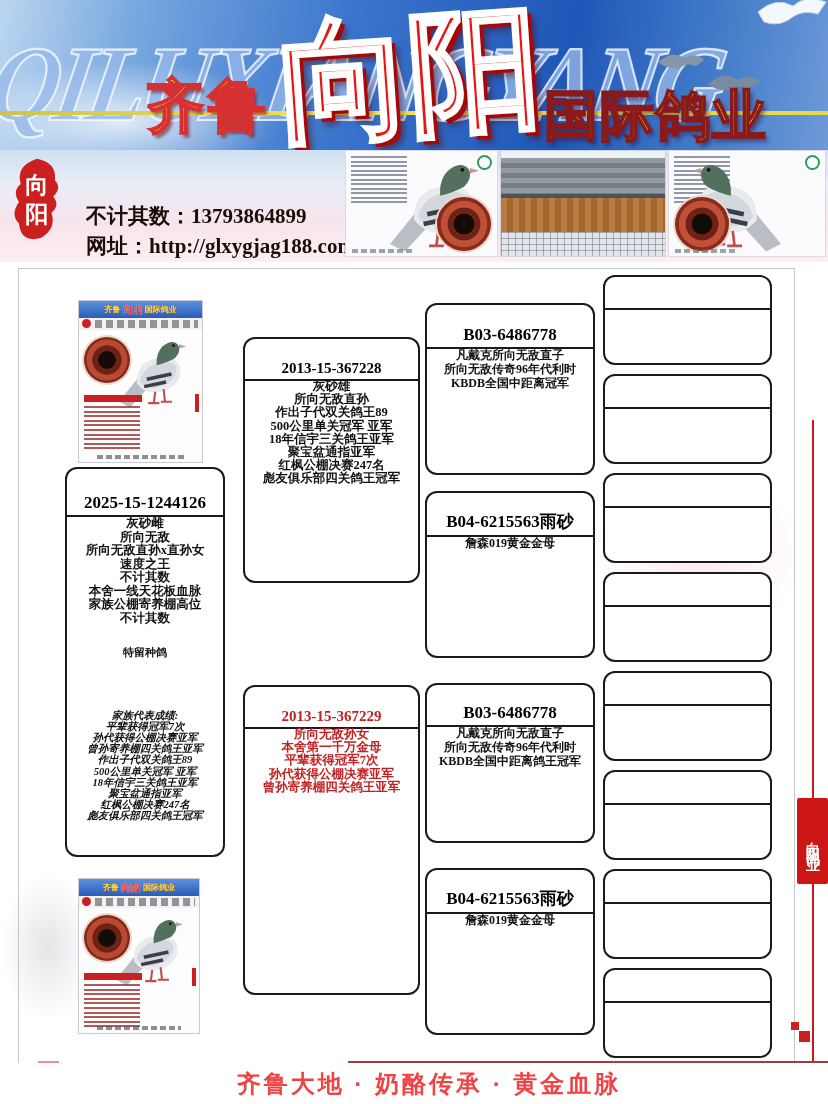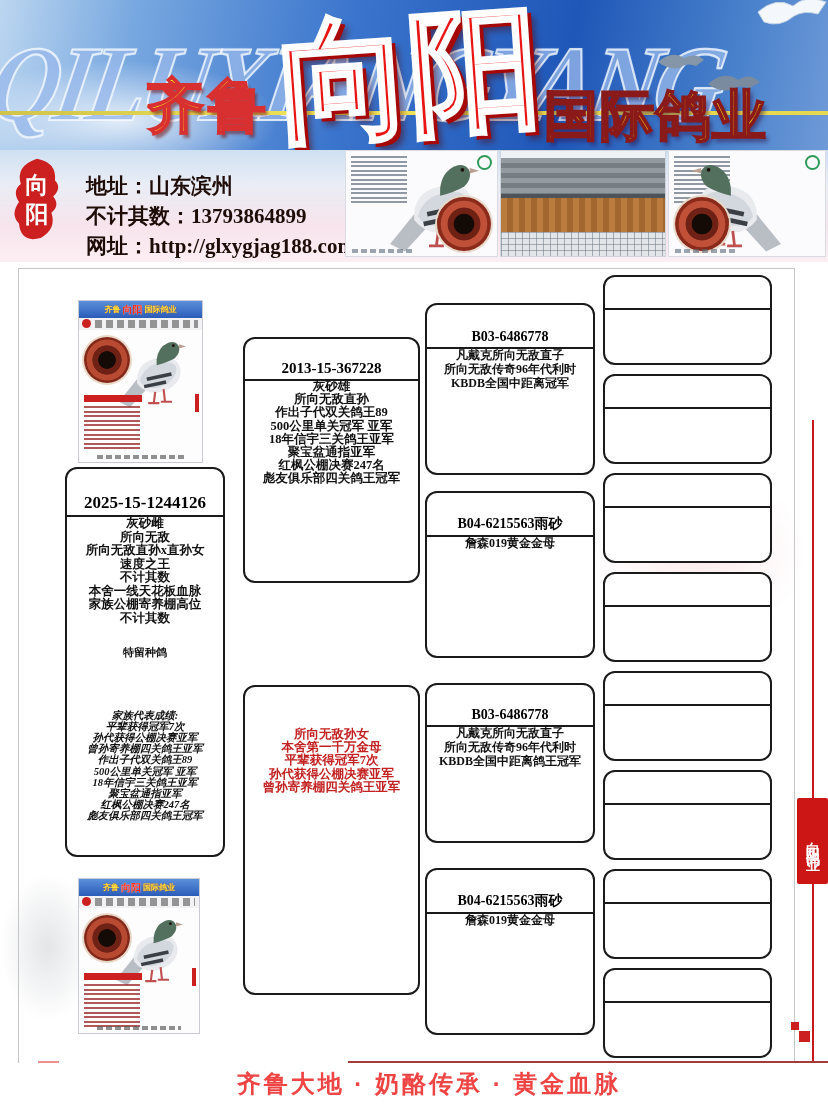--- a/index.html
+++ b/index.html
@@ -89,21 +89,21 @@
 
   .fbox{left:243px;top:337px;width:177px;height:246px;}
   .fbox .head{height:38px;font-size:15px;}
   .fbox .body{top:41px;font-size:12.5px;line-height:13.2px;}
 
   .mbox{left:243px;top:685px;width:177px;height:310px;}
   .mbox .head{height:38px;font-size:15px;color:#c32222;}
   .mbox .body{top:41px;font-size:12.5px;line-height:13.2px;color:#c32222;}
 
   .gp{width:170px;left:425px;}
-  .gp .head{height:40px;font-size:14px;}
+  .gp .head{height:40px;font-size:17px;}
   .gp .body{top:43px;font-size:12px;line-height:14px;}
   .gp1{top:303px;height:172px;}
   .gp2{top:491px;height:167px;}
   .gp3{top:683px;height:160px;}.gp3 .head{height:38px;}.gp3 .body{top:41px;}
   .gp4{top:868px;height:167px;}
 
   .ggp-col{position:absolute;left:603px;top:275px;width:169px;height:783px;
     display:flex;flex-direction:column;justify-content:space-between;}
   .ggp{position:relative;width:169px;height:90px;background:#fff;border:2px solid #1a1a1a;
     border-radius:12px;box-sizing:border-box;}
@@ -188,21 +188,20 @@
     <span class="t-xy">向阳</span>
     <span class="t-intl">国际鸽业</span>
   </div>
 
   <div class="contact"></div>
   <svg class="seal" viewBox="0 0 60 100">
     <path d="M30 2 Q52 6 50 26 Q58 34 48 44 Q56 54 46 62 Q52 80 34 90 Q12 96 10 74 Q0 64 10 50 Q2 38 12 30 Q6 10 30 2" fill="#cc1f1f"></path>
     <text x="30" y="40" text-anchor="middle" font-size="26" fill="#fff" font-weight="bold" font-family="Liberation Serif,serif">向</text>
     <text x="30" y="72" text-anchor="middle" font-size="26" fill="#fff" font-weight="bold" font-family="Liberation Serif,serif">阳</text>
   </svg>
-  <div class="c-row c-row1"><span>地址：</span><span>山东滨州</span></div>
   <div class="c-row c-row2"><span>不计其数：</span><span>13793864899</span></div>
   <div class="c-row c-row3"><span>网址：</span><span>http://glxygjag188.com</span></div>
 
   <div class="photo photo1">
     <div class="ph-text"></div>
     <div class="ph-logo"></div>
     <svg class="ph-pigeon">
         <use href="#pg"></use>
       </svg>
     <div class="ph-eye"></div>
@@ -305,20 +304,21 @@
         <div class="tline">作出子代双关鸽王89</div>
         <div class="tline">500公里单关冠军 亚军</div>
         <div class="tline">18年信宇三关鸽王亚军</div>
         <div class="tline">聚宝盆通指亚军</div>
         <div class="tline">红枫公棚决赛247名</div>
         <div class="tline">彪友俱乐部四关鸽王冠军</div>
       </div>
   </div>
 
   <div class="pbox mbox">
+    <div class="head">2013-15-367229</div>
     <div class="body">
         <div class="tline">所向无敌孙女</div>
         <div class="tline">本舍第一千万金母</div>
         <div class="tline">平辈获得冠军7次</div>
         <div class="tline">孙代获得公棚决赛亚军</div>
         <div class="tline">曾孙寄养棚四关鸽王亚军</div>
       </div>
   </div>
 
   <div class="pbox gp gp1">

